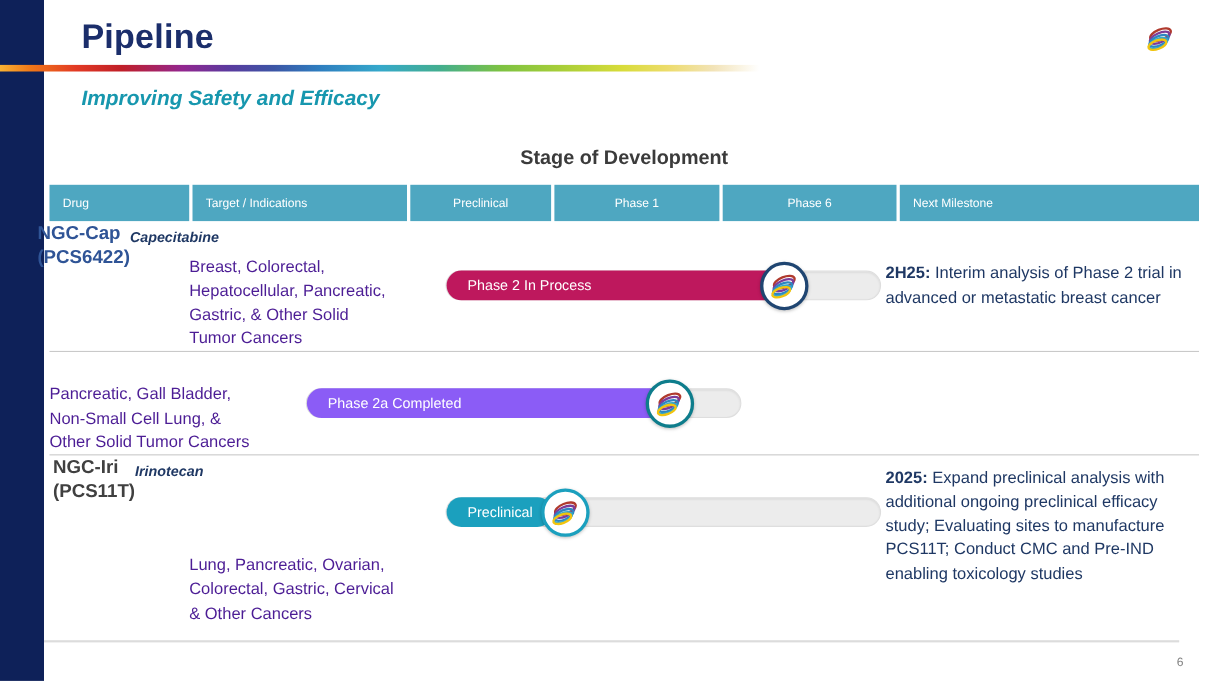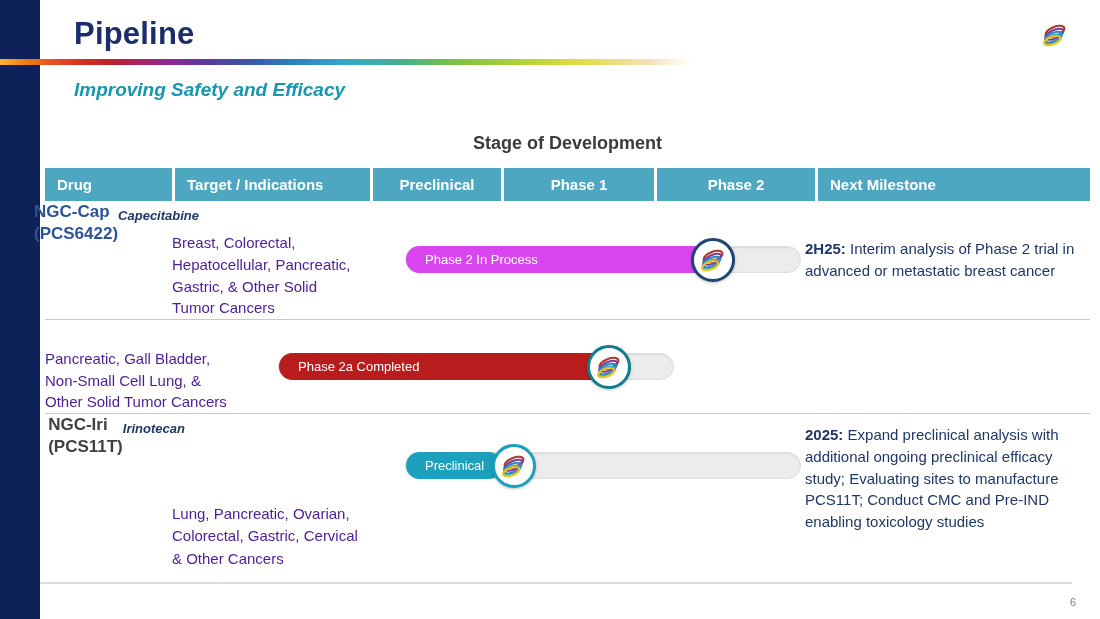--- a/index.html
+++ b/index.html
@@ -85,22 +85,22 @@
     width: 1045px;
   }
   .header-row {
     display: flex;
     gap: 3px;
     height: 33px;
   }
   .header-cell {
     background: #4ea7c1;
     color: #ffffff;
-    font-weight: bold;
-    font-size: 15px;
+    font-weight: normal;
+    font-size: 11px;
     display: flex;
     align-items: center;
     padding: 0 12px;
   }
   .col-drug      { width: 127px; flex: none; }
   .col-target    { width: 195px; flex: none; }
   .col-pre       { width: 128px; flex: none; justify-content: center; }
   .col-p1        { width: 150px; flex: none; justify-content: center; }
   .col-p2        { width: 158px; flex: none; justify-content: center; }
   .col-milestone { flex: 1; }
@@ -166,22 +166,22 @@
 
   .bar-fill {
     position: absolute;
     left: 0; top: -1px;
     height: 27px;
     border-radius: 14px;
     display: flex; align-items: center;
     color: #ffffff; font-size: 13px;
     padding-left: 19px;
   }
-  .fill-navy { background: #d946ef; width: 322px; }
-  .fill-teal { background: #b91c1c; width: 342px; }
+  .fill-navy { background: #be185d; width: 322px; }
+  .fill-teal { background: #8b5cf6; width: 342px; }
   .fill-cyan { background: #1ba0be; width: 96px; }
 
   .bar-badge {
     position: absolute;
     top: 50%;
     width: 44px; height: 44px;
     transform: translate(-50%, -50%);
     background: #ffffff;
     border-radius: 50%;
     display: flex; align-items: center; justify-content: center;
@@ -240,21 +240,21 @@
 
   <div class="stage-header">Stage of Development</div>
 
   <div class="table">
 
     <div class="header-row">
       <div class="header-cell col-drug">Drug</div>
       <div class="header-cell col-target">Target / Indications</div>
       <div class="header-cell col-pre">Preclinical</div>
       <div class="header-cell col-p1">Phase 1</div>
-      <div class="header-cell col-p2">Phase 2</div>
+      <div class="header-cell col-p2">Phase 6</div>
       <div class="header-cell col-milestone">Next Milestone</div>
     </div>
 
     <div class="body-row row-1">
       <div class="cell-drug">
         <div class="drug-name navy">
           <div>NGC-Cap</div>
           <div>(PCS6422)</div>
         </div>
         <div class="drug-generic">Capecitabine</div>

